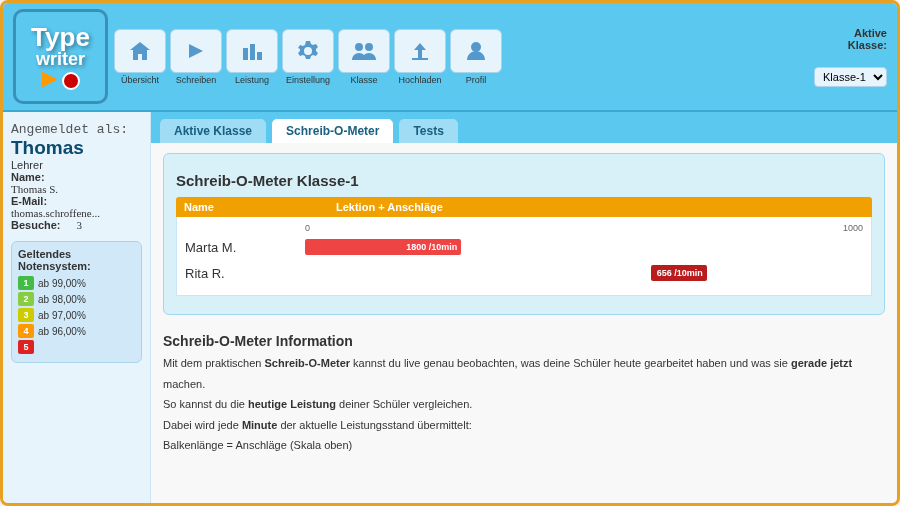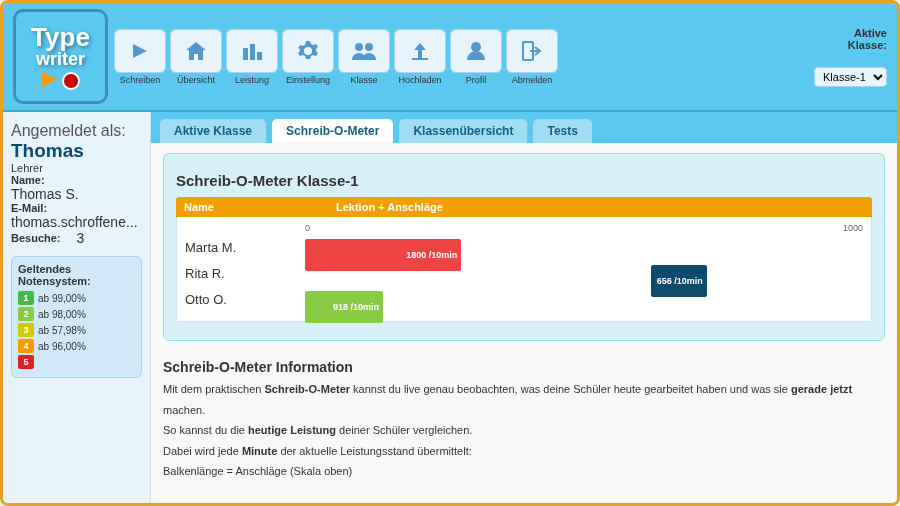--- a/index.html
+++ b/index.html
@@ -138,26 +138,28 @@
       width: 148px;
       background: #e8f4fc;
       border-right: 1px solid #cce4f4;
       padding: 10px 8px;
       flex-shrink: 0;
     }
     .sidebar-section {
       margin-bottom: 10px;
     }
     .sidebar-label {
-      font-size: 16px;
+      font-size: 13px;
       color: #555;
+      font-family: Liberation Mono, monospace;
     }
     .sidebar-value {
-      font-size: 14px;
-      color: #333;
+      font-size: 11px;
+      color: #333;
+      font-family: Liberation Serif, serif;
     }
     .sidebar-bold {
       font-size: 11px;
       font-weight: bold;
       color: #333;
     }
     .sidebar-user {
       font-size: 19px;
       font-weight: bold;
       color: #0c4a6e;
@@ -296,21 +298,21 @@
       font-size: 13px;
       color: #333;
       flex-shrink: 0;
     }
     .chart-bar-area {
       flex: 1;
       position: relative;
       height: 18px;
     }
     .chart-bar {
-      height: 32px;
+      height: 16px;
       border-radius: 2px;
       display: flex;
       align-items: center;
       justify-content: flex-end;
       padding-right: 4px;
       font-size: 9px;
       font-weight: bold;
       color: white;
       position: absolute;
       top: 1px;
@@ -343,33 +345,33 @@
     <span class="logo-text-writer">writer</span>
     <div class="logo-icons">
       <span class="play-icon"></span>
       <span class="flag-circle"></span>
     </div>
   </div>
 
   <div class="nav-icons">
   <div class="nav-item">
         <div class="nav-btn">
+          <svg width="24" height="22" viewBox="0 0 24 22">
+            <path d="M12 2L2 10h3v10h5v-6h4v6h5V10h3z" fill="#5599cc"></path>
+          </svg>
+        </div>
+        <div class="nav-label">Übersicht</div>
+      </div>
+      <div class="nav-item">
+        <div class="nav-btn">
           <svg width="22" height="22" viewBox="0 0 22 22">
             <polygon points="4,4 18,11 4,18" fill="#5599cc"></polygon>
           </svg>
         </div>
         <div class="nav-label">Schreiben</div>
-      </div>
-      <div class="nav-item">
-        <div class="nav-btn">
-          <svg width="24" height="22" viewBox="0 0 24 22">
-            <path d="M12 2L2 10h3v10h5v-6h4v6h5V10h3z" fill="#5599cc"></path>
-          </svg>
-        </div>
-        <div class="nav-label">Übersicht</div>
       </div>
       <div class="nav-item">
         <div class="nav-btn">
           <svg width="22" height="22" viewBox="0 0 22 22">
             <rect x="2" y="8" width="5" height="12" fill="#5599cc"></rect>
             <rect x="9" y="4" width="5" height="16" fill="#5599cc"></rect>
             <rect x="16" y="12" width="5" height="8" fill="#5599cc"></rect>
           </svg>
         </div>
         <div class="nav-label">Leistung</div>
@@ -403,30 +405,20 @@
         <div class="nav-label">Hochladen</div>
       </div>
       <div class="nav-item">
         <div class="nav-btn">
           <svg width="22" height="22" viewBox="0 0 22 22">
             <circle cx="11" cy="7" r="5" fill="#5599cc"></circle>
             <path d="M2 20c0-5 4-9 9-9s9 4 9 9" fill="#5599cc"></path>
           </svg>
         </div>
         <div class="nav-label">Profil</div>
-      </div>
-      <div class="nav-item">
-        <div class="nav-btn">
-          <svg width="22" height="22" viewBox="0 0 22 22">
-            <rect x="2" y="2" width="10" height="18" rx="1" fill="none" stroke="#5599cc" stroke-width="2"></rect>
-            <path d="M14 7l5 4-5 4" fill="none" stroke="#5599cc" stroke-width="2"></path>
-            <line x1="9" y1="11" x2="19" y2="11" stroke="#5599cc" stroke-width="2"></line>
-          </svg>
-        </div>
-        <div class="nav-label">Abmelden</div>
       </div>
     </div>
 
   <div class="aktive-klasse">
     <span class="aktive-klasse-label">Aktive<br>Klasse:</span>
     <select class="klasse-select">
       <option>Klasse-1</option>
       <option>Klasse-2</option>
     </select>
   </div>
@@ -455,40 +447,39 @@
           <div class="grade-row">
             <div class="grade-box" style="background: rgb(68, 187, 68);">1</div>
             <div class="grade-text">ab 99,00%</div>
           </div>
           <div class="grade-row">
             <div class="grade-box" style="background: rgb(136, 204, 68);">2</div>
             <div class="grade-text">ab 98,00%</div>
           </div>
           <div class="grade-row">
             <div class="grade-box" style="background: rgb(204, 204, 0);">3</div>
-            <div class="grade-text">ab 57,98%</div>
+            <div class="grade-text">ab 97,00%</div>
           </div>
           <div class="grade-row">
             <div class="grade-box" style="background: rgb(255, 153, 0);">4</div>
             <div class="grade-text">ab 96,00%</div>
           </div>
           <div class="grade-row">
             <div class="grade-box" style="background: rgb(221, 34, 34);">5</div>
             <div class="grade-text"></div>
           </div>
         </div>
     </div>
   </div>
 
   <div class="content">
 
     <div class="tabs" id="tabs-bar">
         <div class="tab">Aktive Klasse</div>
         <div class="tab active">Schreib-O-Meter</div>
-        <div class="tab">Klassenübersicht</div>
         <div class="tab">Tests</div>
       </div>
 
     <div class="content-inner">
 
       <div class="som-panel">
         <div class="som-title">Schreib-O-Meter Klasse-1</div>
 
         <div class="som-table-header">
           <span class="som-th">Name</span>
@@ -503,27 +494,21 @@
           <div id="chart-rows">
               <div class="chart-row">
                 <div class="chart-name">Marta M.</div>
                 <div class="chart-bar-area">
                   <div class="chart-bar" style="width: 28%; background: rgb(238, 68, 68);">1800 /10min</div>
                 </div>
               </div>
               <div class="chart-row">
                 <div class="chart-name">Rita R.</div>
                 <div class="chart-bar-area">
-                  <div class="chart-bar" style="width: 10%; background: #0c4a6e; left: 62%;">656 /10min</div>
-                </div>
-              </div>
-              <div class="chart-row">
-                <div class="chart-name">Otto O.</div>
-                <div class="chart-bar-area">
-                  <div class="chart-bar" style="width: 14%; background: rgb(136, 204, 68);">918 /10min</div>
+                  <div class="chart-bar" style="width: 10%; background: #b91c1c; left: 62%;">656 /10min</div>
                 </div>
               </div>
             </div>
         </div>
       </div>
 
       <div class="info-section">
         <div class="info-title">Schreib-O-Meter Information</div>
         <p class="info-text">
           Mit dem praktischen <strong>Schreib-O-Meter</strong> kannst du live genau beobachten, was deine Schüler heute gearbeitet haben und was sie <strong>gerade jetzt</strong>

